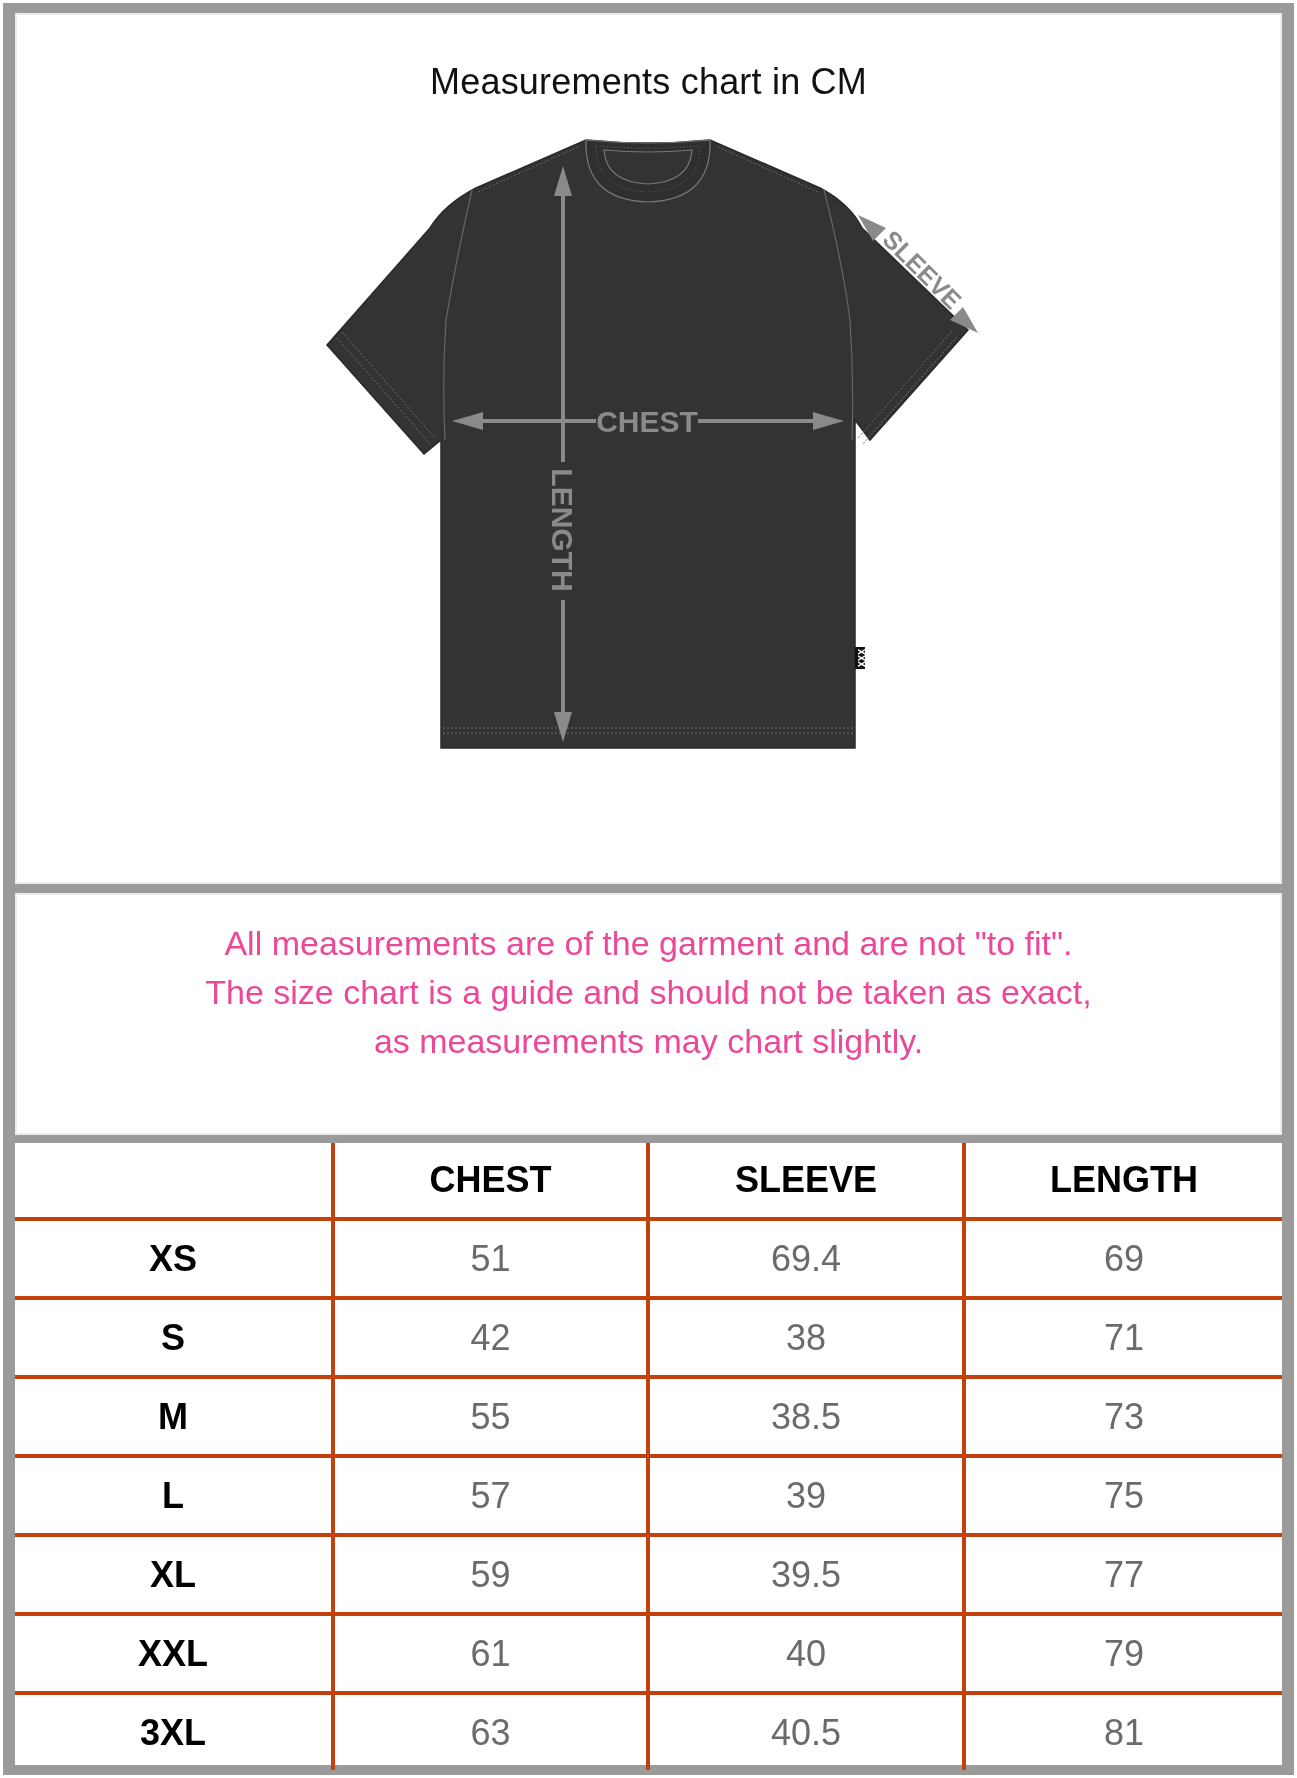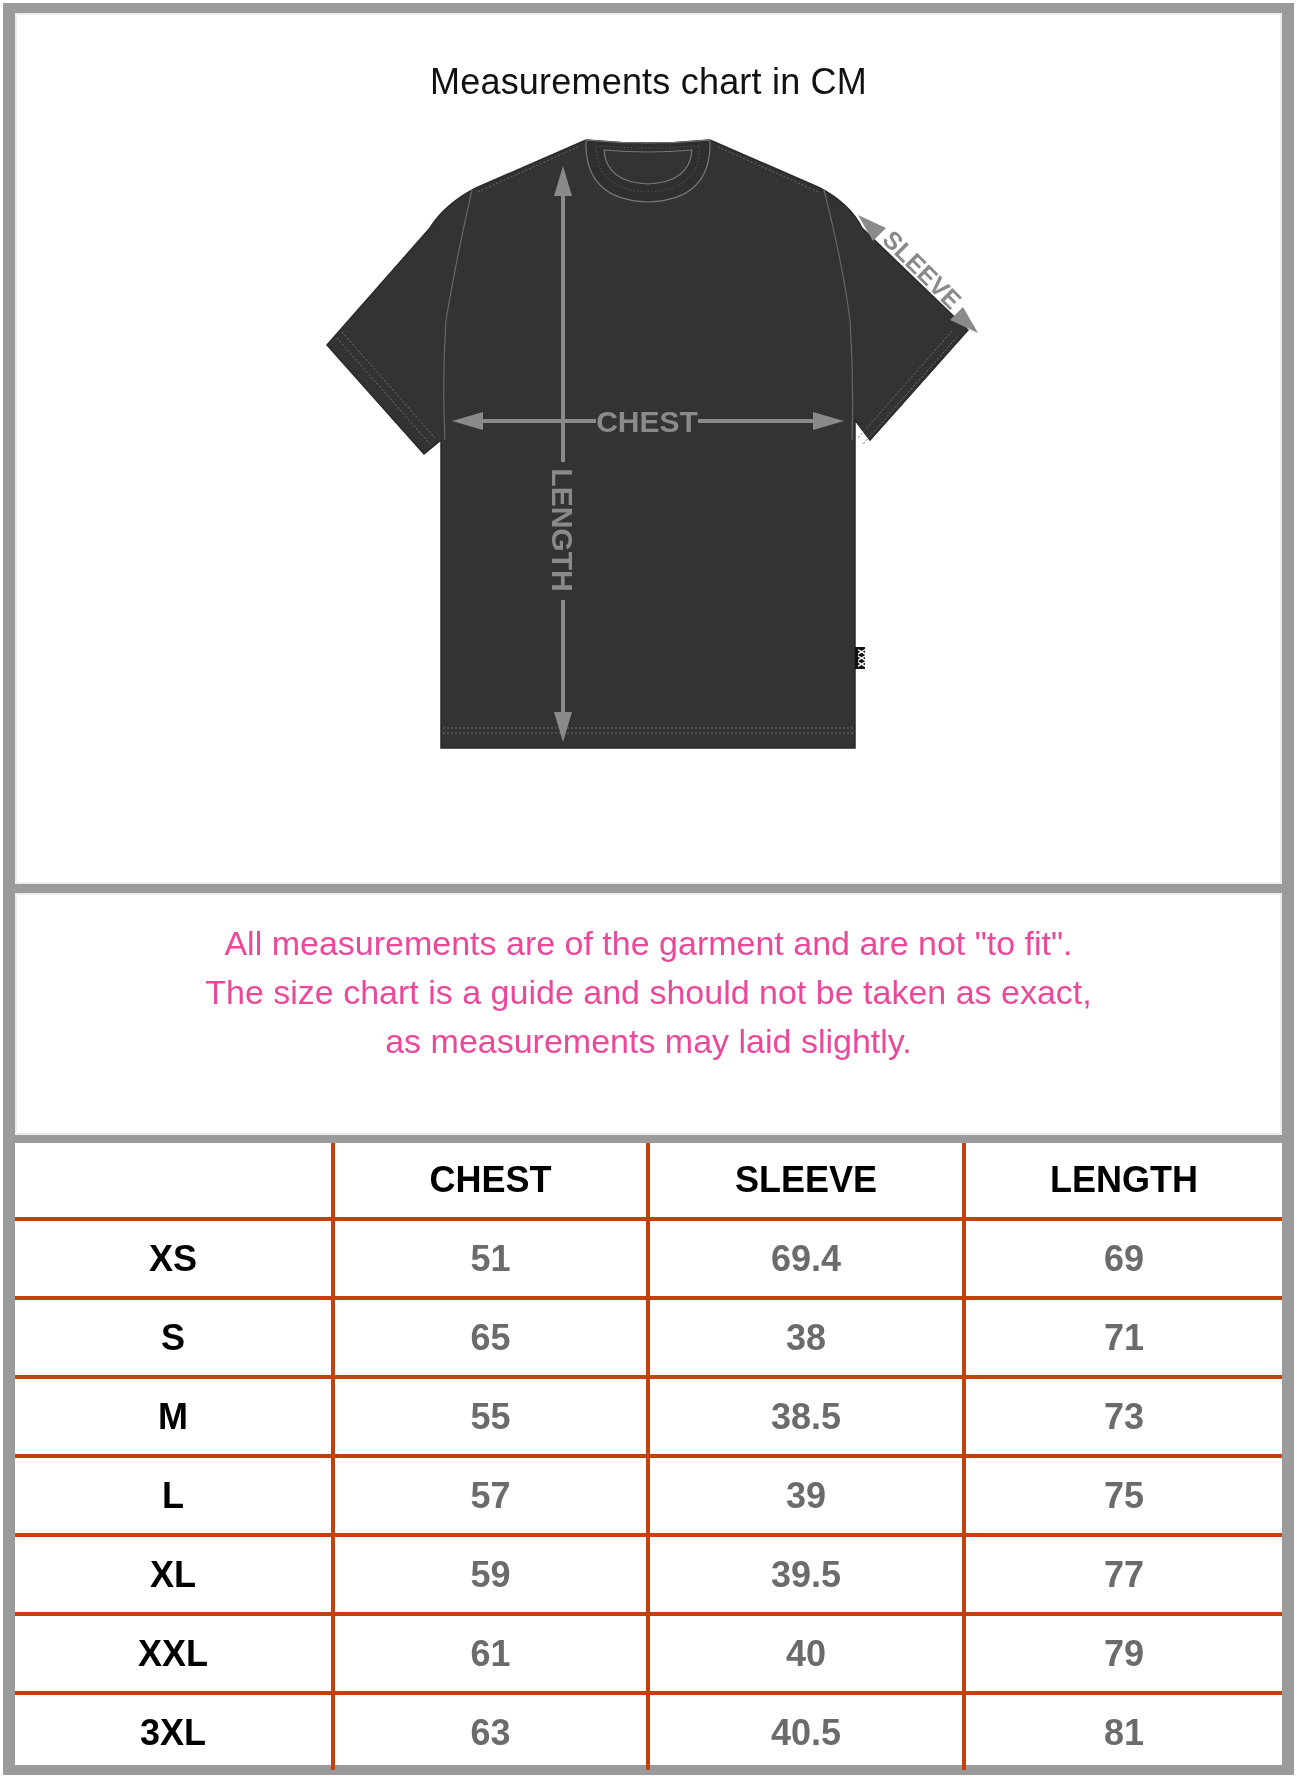--- a/index.html
+++ b/index.html
@@ -116,21 +116,21 @@
   table.size-table td {
     height: 75px;
     font-size: 36px;
   }
   table.size-table td.size-label {
     font-weight: 700;
     color: #000;
   }
   table.size-table td.val {
     color: #6b6b6b;
-    font-weight: 700;
+    font-weight: 400;
   }
 </style>
 </head>
 <body>
 
 <div class="frame">
 
   <div class="panel panel-top">
     <div class="title"><span>Measurements chart in </span><b>CM</b></div>
 
@@ -202,21 +202,21 @@
           </g>
         </g>
       </svg>
     </div>
   </div>
 
   <div class="panel panel-notes">
     <div class="notes">
       <div>All measurements are of the garment and are not "to fit".</div>
       <div>The size chart is a guide and should not be taken as exact,</div>
-      <div>as measurements may laid slightly.</div>
+      <div>as measurements may chart slightly.</div>
     </div>
   </div>
 
   <div class="panel panel-table">
     <table class="size-table">
       <colgroup>
         <col style="width:318px">
         <col style="width:315px">
         <col style="width:316px">
         <col style="width:318px">
@@ -229,21 +229,21 @@
         <th>LENGTH</th>
       </tr>
       <tr>
         <td class="size-label">XS</td>
         <td class="val">51</td>
         <td class="val">69.4</td>
         <td class="val">69</td>
       </tr>
       <tr>
         <td class="size-label">S</td>
-        <td class="val">65</td>
+        <td class="val">42</td>
         <td class="val">38</td>
         <td class="val">71</td>
       </tr>
       <tr>
         <td class="size-label">M</td>
         <td class="val">55</td>
         <td class="val">38.5</td>
         <td class="val">73</td>
       </tr>
       <tr>

